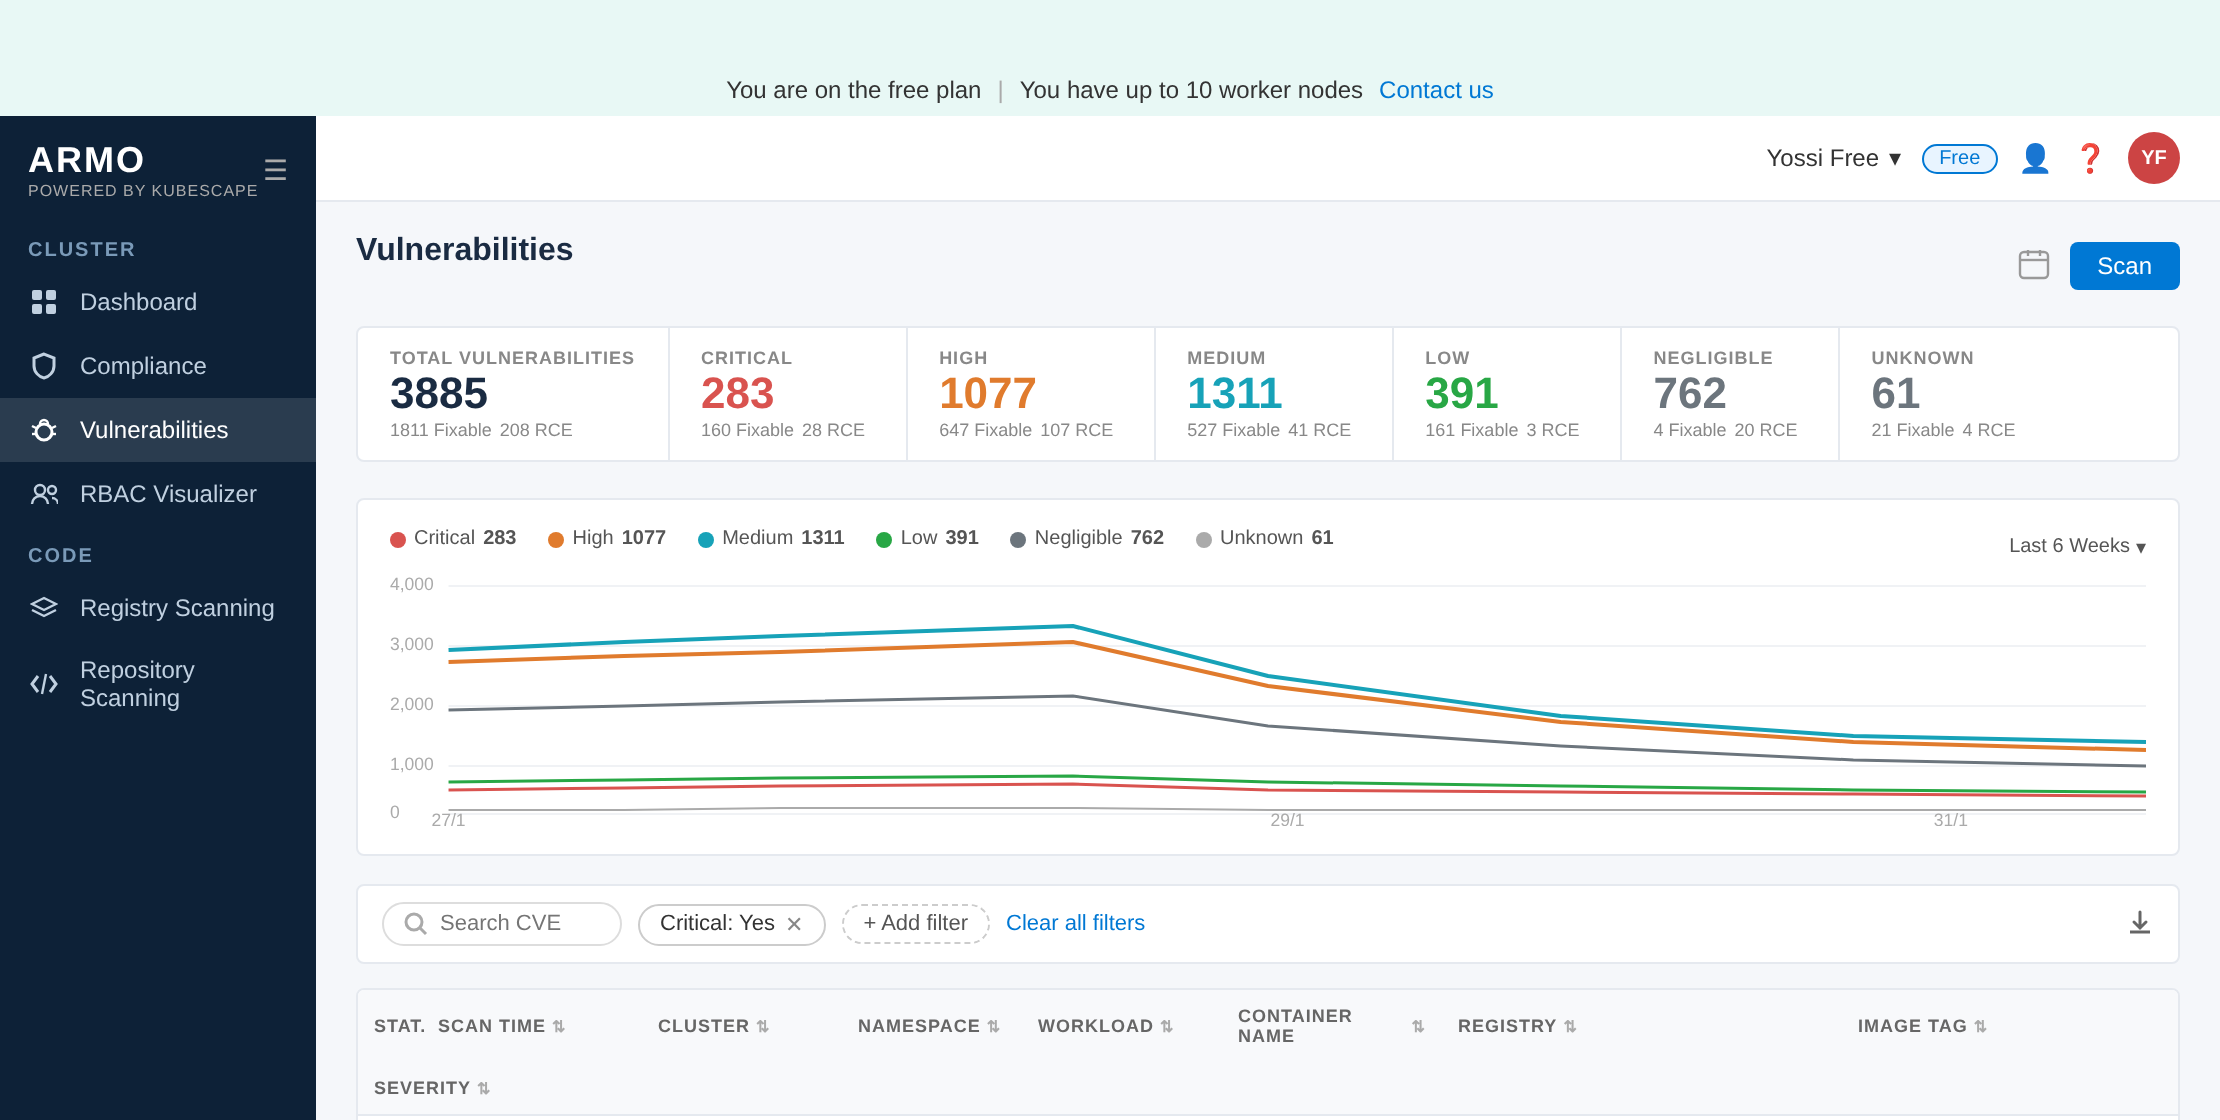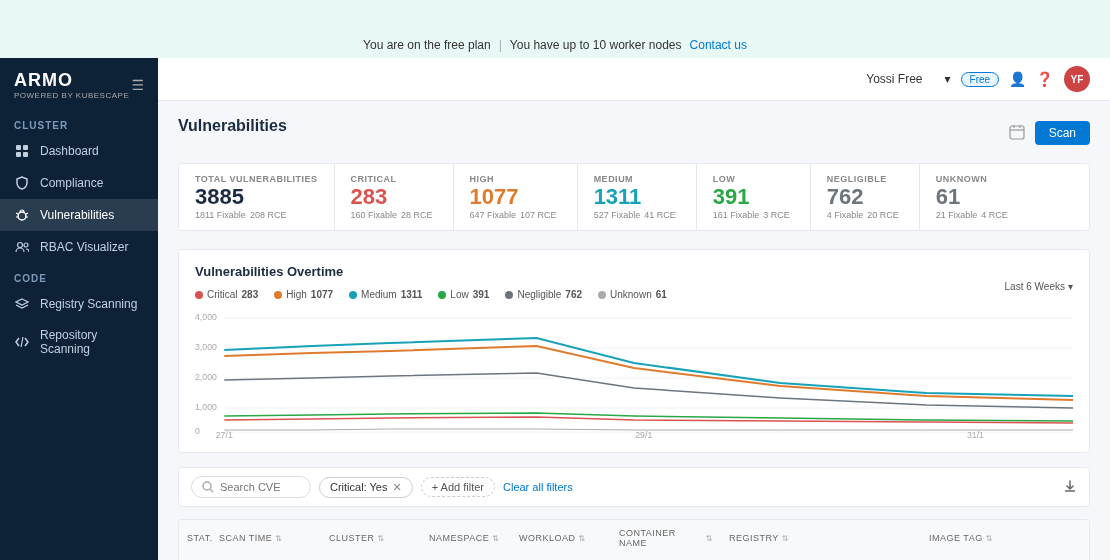--- a/index.html
+++ b/index.html
@@ -72,21 +72,21 @@
       padding: 8px 20px;
       display: flex;
       align-items: center;
       justify-content: flex-end;
       gap: 10px;
       flex-shrink: 0;
     }
     .header-user {
       display: flex;
       align-items: flex-end;
-      gap: 22px;
+      gap: 5px;
       cursor: pointer;
       font-size: 12px;
       color: #333;
     }
     .header-badge {
       background: #e8f4ff;
       color: #0078d4;
       border: 1px solid #0078d4;
       border-radius: 10px;
       padding: 1px 8px;
@@ -196,21 +196,21 @@
     .download-icon { margin-left: auto; color: #666; cursor: pointer; }
 
     
     .vuln-table { background: #fff; border: 1px solid #e5e9ef; border-radius: 4px; overflow: hidden; }
     .table-header {
       display: grid;
       grid-template-columns: 32px 110px 100px 90px 100px 110px 200px 1fr;
       background: #f8f9fb;
       border-bottom: 1px solid #e5e9ef;
       font-size: 9px;
-      font-weight: 400;
+      font-weight: 700;
       color: #666;
       letter-spacing: 0.5px;
       text-transform: uppercase;
     }
     .th { padding: 8px 8px; display: flex; align-items: center; gap: 3px; }
     .th .sort-icon { color: #aaa; font-size: 8px; }
     .table-row {
       display: grid;
       grid-template-columns: 32px 110px 100px 90px 100px 110px 200px 1fr;
       border-bottom: 1px solid #f0f2f5;
@@ -402,21 +402,20 @@
         <div class="stat-item">
           <div class="stat-label">UNKNOWN</div>
           <div class="stat-value unknown">61</div>
           <div class="stat-sub"><span>21 Fixable</span><span>4 RCE</span></div>
         </div>
       </div>
 
       <div class="chart-section">
         <div class="chart-header">
           <div>
-            <div class="chart-title">Vulnerabilities Overtime</div>
             <div class="chart-legend">
               <div class="legend-item">
                 <div class="legend-dot" style="background:#d9534f;"></div>
                 <span>Critical</span>
                 <strong>283</strong>
               </div>
               <div class="legend-item">
                 <div class="legend-dot" style="background:#e07b2d;"></div>
                 <span>High</span>
                 <strong>1077</strong>

